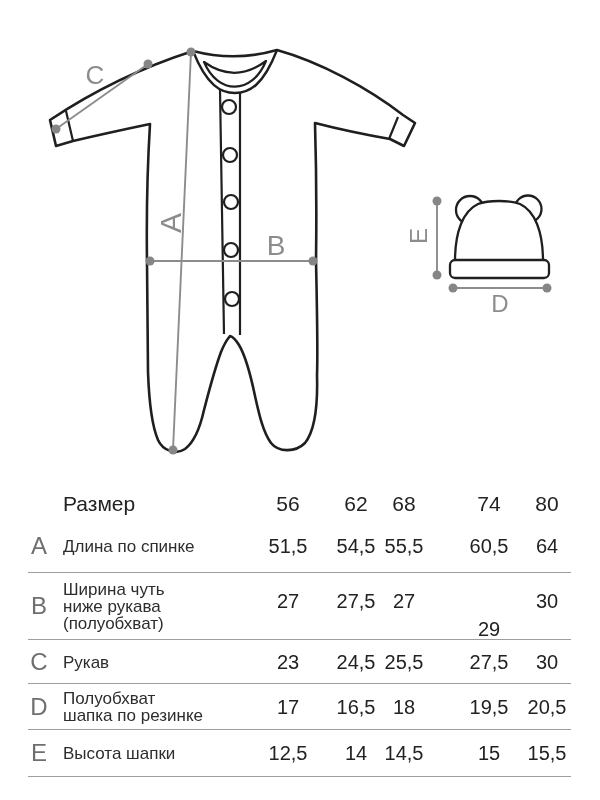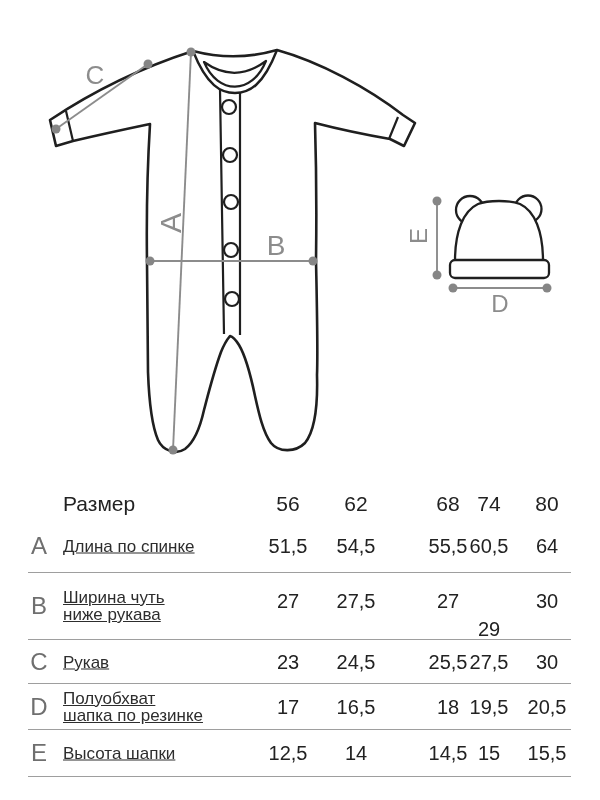--- a/index.html
+++ b/index.html
@@ -7,24 +7,24 @@
           font-family:"Liberation Sans", sans-serif;color:#2d2d2d;}
   .drawing{position:absolute;left:0;top:0;width:600px;height:480px;}
   svg text{font-family:"Liberation Sans", sans-serif;}
 
   
   .tbl-row{position:absolute;left:0;width:556px;}
   .row-letter{position:absolute;left:24px;width:30px;top:50%;transform:translateY(-50%);
               text-align:center;font-size:24px;color:#6f6f6f;}
   .row-desc{position:absolute;left:63px;width:182px;top:50%;transform:translateY(-50%);
             font-size:17px;line-height:17px;color:#2d2d2d;}
-  .row-desc div{white-space:nowrap;text-decoration:underline;}
+  .row-desc div{white-space:nowrap;}
   .val{position:absolute;width:68px;top:50%;transform:translateY(-50%);
        text-align:center;font-size:20px;color:#222;}
-  .v0{left:254px}.v1{left:322px}.v2{left:414px}.v3{left:455px}.v4{left:513px}
+  .v0{left:254px}.v1{left:322px}.v2{left:370px}.v3{left:455px}.v4{left:513px}
   .hdr-label{position:absolute;left:63px;top:50%;transform:translateY(-50%);
              font-size:21px;color:#222;}
   .sep{position:absolute;left:28px;width:543px;height:1px;background:#9e9e9e;}
 </style>
 </head>
 <body>
 
 <div class="screen">
 
   <svg class="drawing" viewBox="0 0 600 480">
@@ -122,20 +122,21 @@
       <div class="val v3">60,5</div>
       <div class="val v4">64</div>
     </div>
     <div class="sep" style="top:572px;"></div>
 
     <div class="tbl-row" style="top:573px;height:66px;">
       <div class="row-letter">B</div>
       <div class="row-desc">
         <div>Ширина чуть</div>
         <div>ниже рукава</div>
+        <div>(полуобхват)</div>
       </div>
       <div class="val v0" style="top:42%;">27</div>
       <div class="val v1" style="top:42%;">27,5</div>
       <div class="val v2" style="top:42%;">27</div>
       <div class="val v3" style="top:42%;margin-top:28px;">29</div>
       <div class="val v4" style="top:42%;">30</div>
     </div>
     <div class="sep" style="top:639px;"></div>
 
     <div class="tbl-row" style="top:640px;height:43px;">

